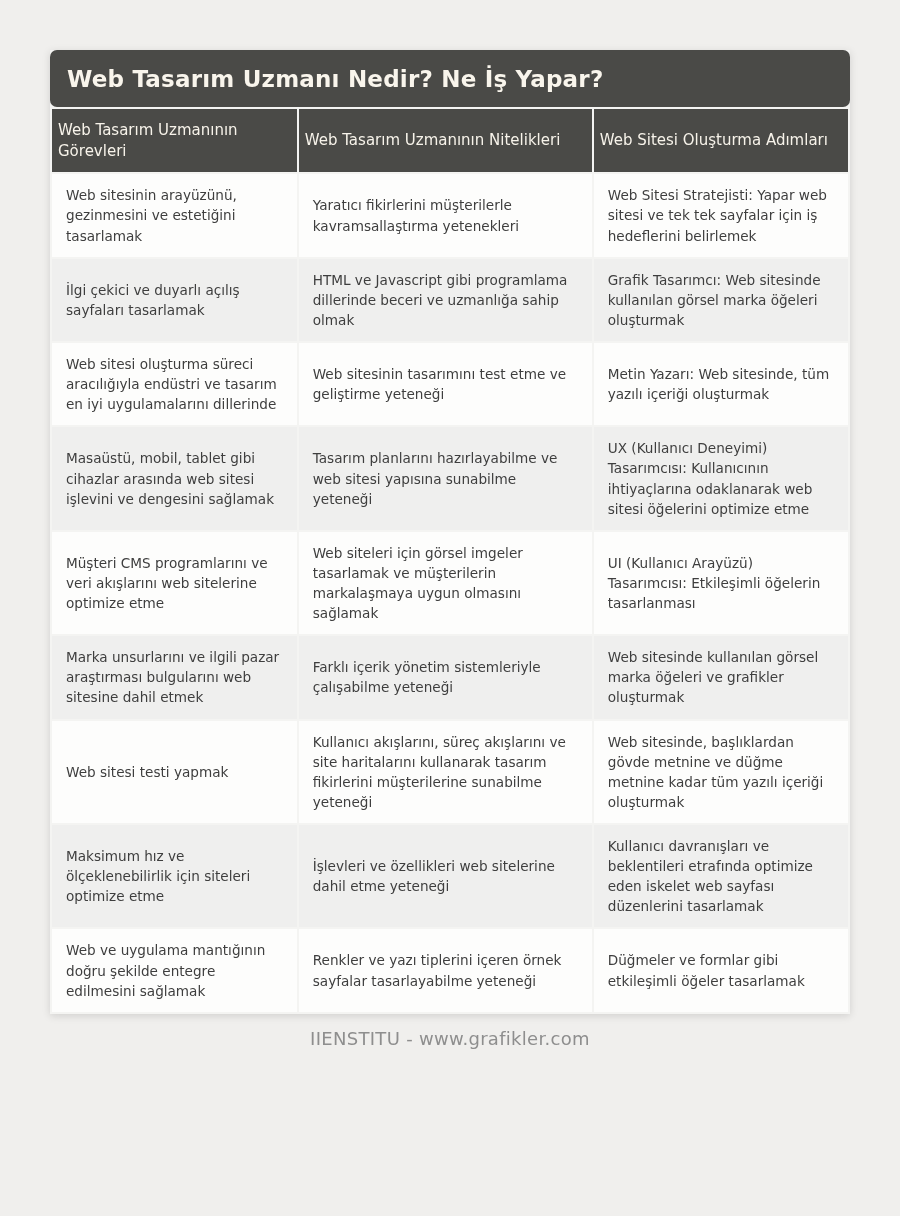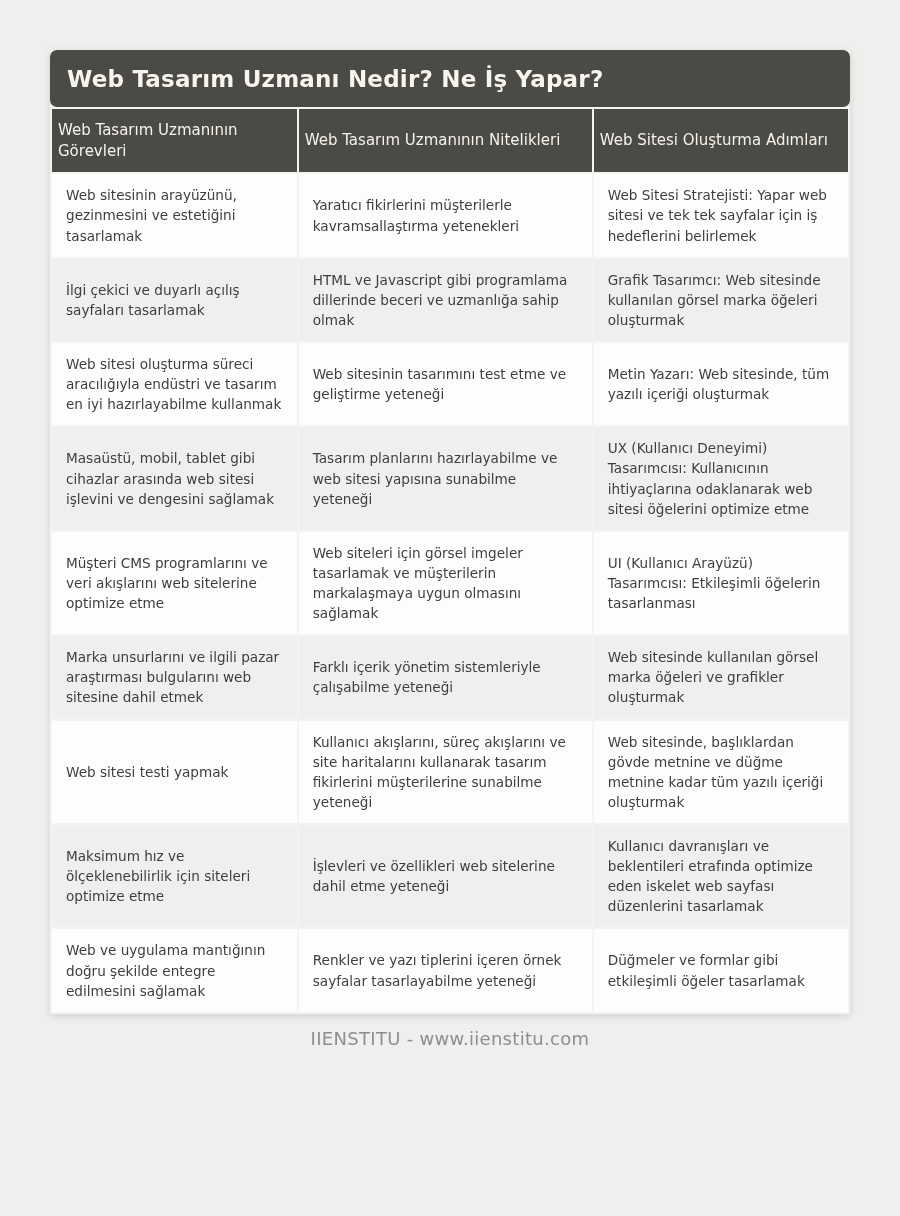--- a/index.html
+++ b/index.html
@@ -85,21 +85,21 @@
         <td>Web sitesinin arayüzünü, gezinmesini ve estetiğini tasarlamak</td>
         <td>Yaratıcı fikirlerini müşterilerle kavramsallaştırma yetenekleri</td>
         <td>Web Sitesi Stratejisti: Yapar web sitesi ve tek tek sayfalar için iş hedeflerini belirlemek</td>
       </tr>
       <tr>
         <td>İlgi çekici ve duyarlı açılış sayfaları tasarlamak</td>
         <td>HTML ve Javascript gibi programlama dillerinde beceri ve uzmanlığa sahip olmak</td>
         <td>Grafik Tasarımcı: Web sitesinde kullanılan görsel marka öğeleri oluşturmak</td>
       </tr>
       <tr>
-        <td>Web sitesi oluşturma süreci aracılığıyla endüstri ve tasarım en iyi hazırlayabilme kullanmak</td>
+        <td>Web sitesi oluşturma süreci aracılığıyla endüstri ve tasarım en iyi uygulamalarını dillerinde</td>
         <td>Web sitesinin tasarımını test etme ve geliştirme yeteneği</td>
         <td>Metin Yazarı: Web sitesinde, tüm yazılı içeriği oluşturmak</td>
       </tr>
       <tr>
         <td>Masaüstü, mobil, tablet gibi cihazlar arasında web sitesi işlevini ve dengesini sağlamak</td>
         <td>Tasarım planlarını hazırlayabilme ve web sitesi yapısına sunabilme yeteneği</td>
         <td>UX (Kullanıcı Deneyimi) Tasarımcısı: Kullanıcının ihtiyaçlarına odaklanarak web sitesi öğelerini optimize etme</td>
       </tr>
       <tr>
         <td>Müşteri CMS programlarını ve veri akışlarını web sitelerine optimize etme</td>
@@ -123,13 +123,13 @@
       </tr>
       <tr>
         <td>Web ve uygulama mantığının doğru şekilde entegre edilmesini sağlamak</td>
         <td>Renkler ve yazı tiplerini içeren örnek sayfalar tasarlayabilme yeteneği</td>
         <td>Düğmeler ve formlar gibi etkileşimli öğeler tasarlamak</td>
       </tr>
     </tbody>
   </table>
 </div>
 
-<div class="footer">IIENSTITU - www.iienstitu.com</div>
+<div class="footer">IIENSTITU - www.grafikler.com</div>
 
 </body></html>

